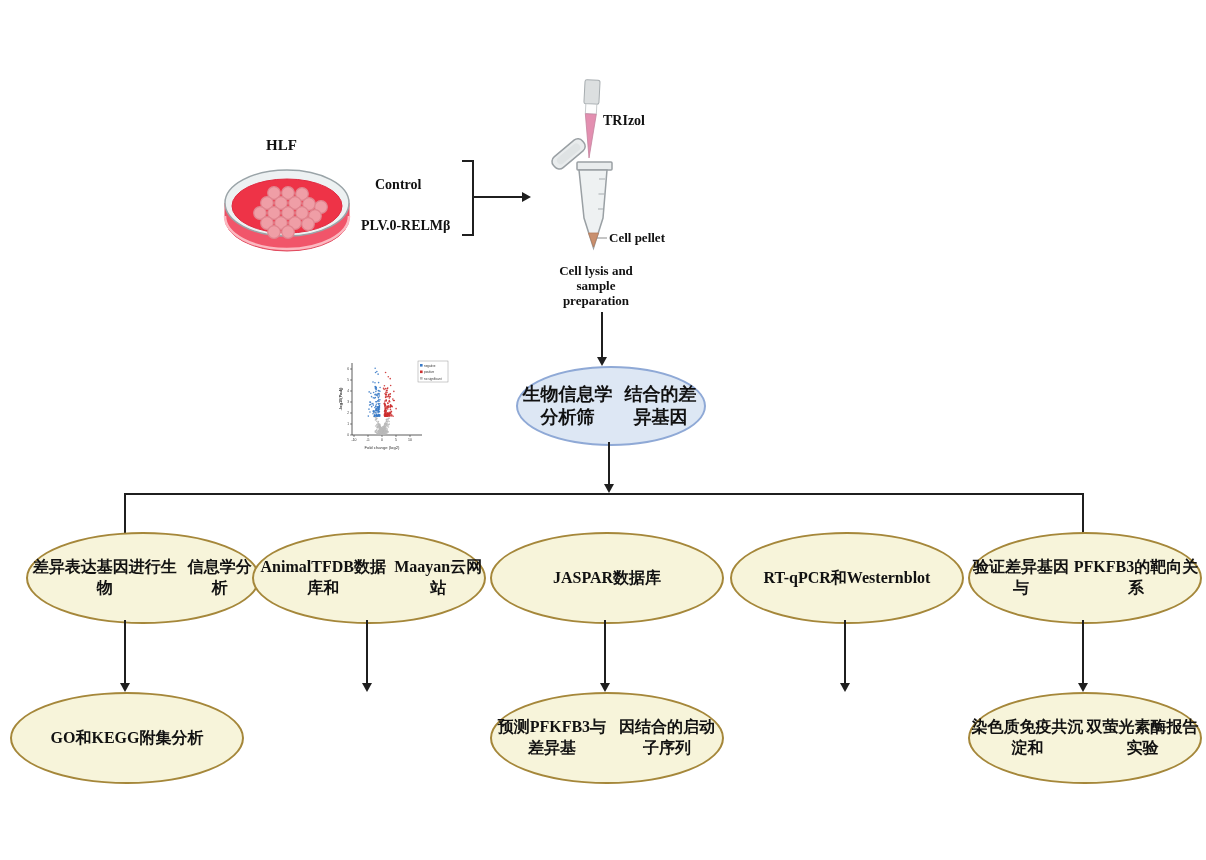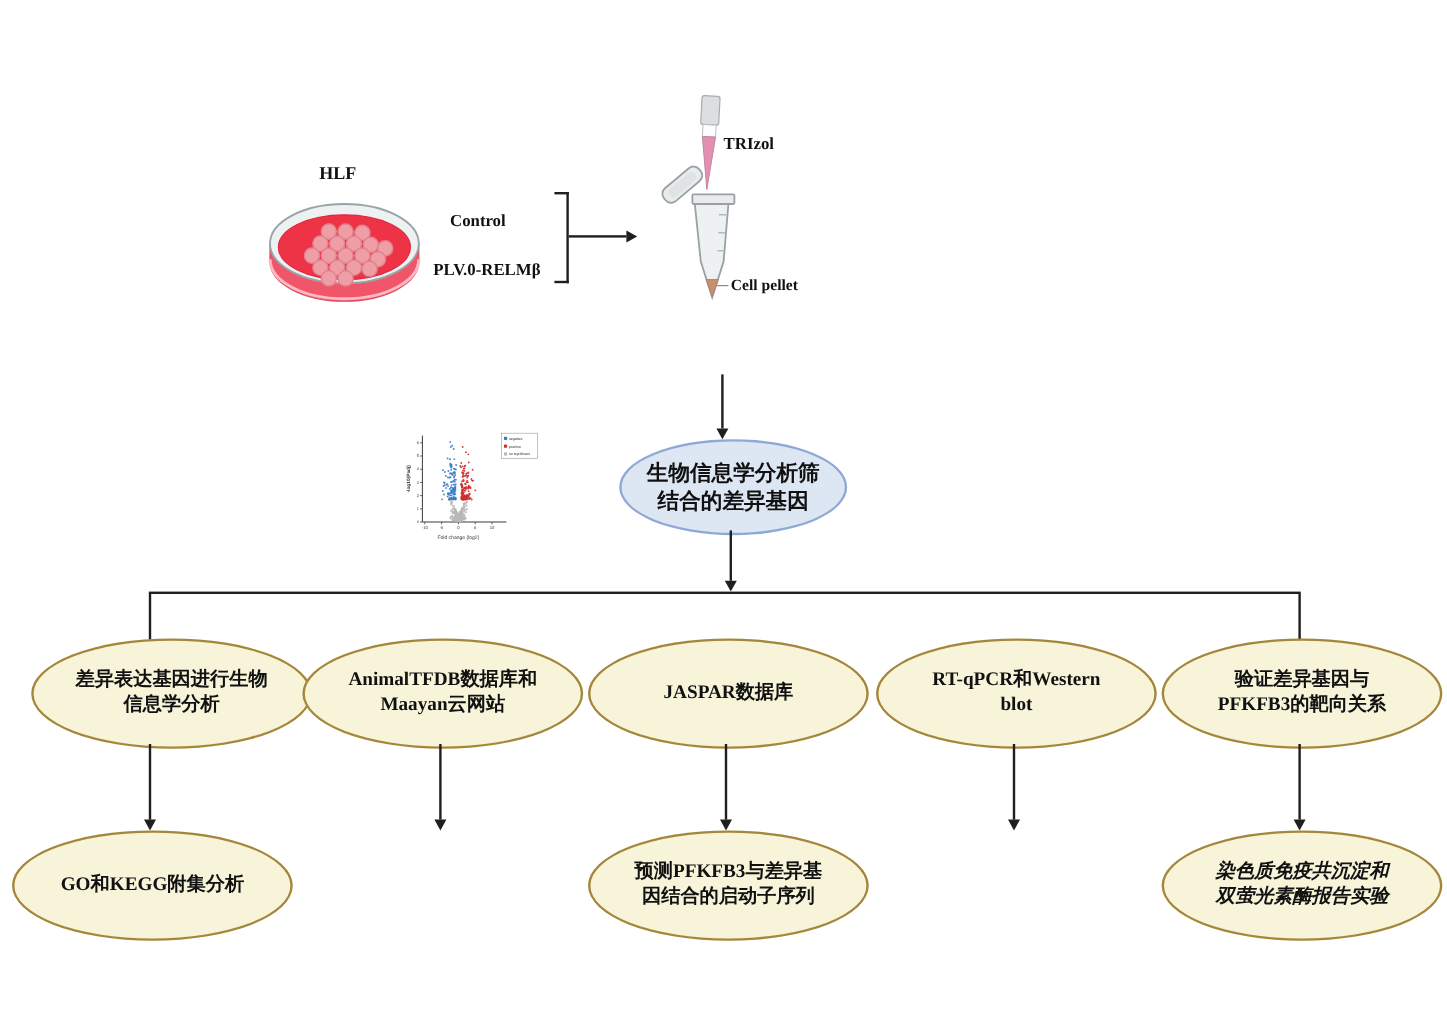--- a/index.html
+++ b/index.html
@@ -15,21 +15,21 @@
     position:relative;width:1206px;height:860px;background:#ffffff;
     overflow:hidden;font-family:"Liberation Serif",serif;color:var(--text);
   }
   .lbl{position:absolute;font-weight:bold;color:var(--text);white-space:nowrap;}
   .caption{position:absolute;font-weight:bold;text-align:center;line-height:15px;font-size:13px;}
   .vline{position:absolute;width:2px;background:var(--line);}
   .hline{position:absolute;height:2px;background:var(--line);}
   .ah-down{position:absolute;width:0;height:0;border-left:5px solid transparent;border-right:5px solid transparent;border-top:9px solid var(--line);}
   .ah-right{position:absolute;width:0;height:0;border-top:5px solid transparent;border-bottom:5px solid transparent;border-left:9px solid var(--line);}
   .node{
-    position:absolute;border-radius:50%;display:flex;flex-direction:column;
+    position:absolute;border-radius:50%;display:flex;
     align-items:center;justify-content:center;text-align:center;
     font-weight:bold;line-height:1.3;font-family:"Liberation Serif",serif;
   }
   .node.gold{width:230px;height:88px;background:var(--gold-fill);border:2px solid var(--gold-border);font-size:16px;}
   .node.blue{width:186px;height:76px;background:var(--blue-fill);border:2px solid var(--blue-border);font-size:18px;}
   .node span{display:block;}
   svg{position:absolute;overflow:visible;}
 </style>
 </head>
 <body>
@@ -97,20 +97,25 @@
       <line x1="58.5" y1="118" x2="64.5" y2="118"></line>
       <line x1="58" y1="133" x2="63" y2="133"></line>
     </g>
     <path d="M48.5,157 L58.5,157 L53.5,171 Z" fill="#c9906f" stroke="#b67d5e" stroke-width="0.8"></path>
     <line x1="57" y1="162" x2="67" y2="162" stroke="#8a8a8a" stroke-width="1"></line>
   </svg>
 
   <div class="lbl" style="left:603px;top:113px;font-size:14px;">TRIzol</div>
   <div class="lbl" style="left:609px;top:230px;font-size:13px;">Cell pellet</div>
 
+  <div class="caption" style="left:536px;top:263px;width:120px;">
+    <div>Cell lysis and</div>
+    <div>sample</div>
+    <div>preparation</div>
+  </div>
 
   <div>
     <div class="vline" style="left:601px;top:312px;height:45px;"></div>
     <div class="ah-down" style="left:597px;top:357px;"></div>
   </div>
 
   <svg width="135" height="105" viewBox="0 0 135 105" style="left:325px;top:353px;">
     <line x1="27" y1="10" x2="27" y2="82" stroke="#333" stroke-width="0.8"></line>
     <line x1="27" y1="82" x2="97" y2="82" stroke="#333" stroke-width="0.8"></line>
     <g stroke="#333" stroke-width="0.6">
@@ -817,18 +822,18 @@
   </div>
 
   <div class="node gold" style="left:10px;top:692px;">
     <span>GO和KEGG附集分析</span>
     <span></span>
   </div>
   <div class="node gold" style="left:490px;top:692px;">
     <span>预测PFKFB3与差异基</span>
     <span>因结合的启动子序列</span>
   </div>
-  <div class="node gold" style="left:968px;top:692px;font-style:italic;">
+  <div class="node gold" style="left:968px;top:692px;">
     <span>染色质免疫共沉淀和</span>
     <span>双萤光素酶报告实验</span>
   </div>
 
 </div>
 
 </body></html>

